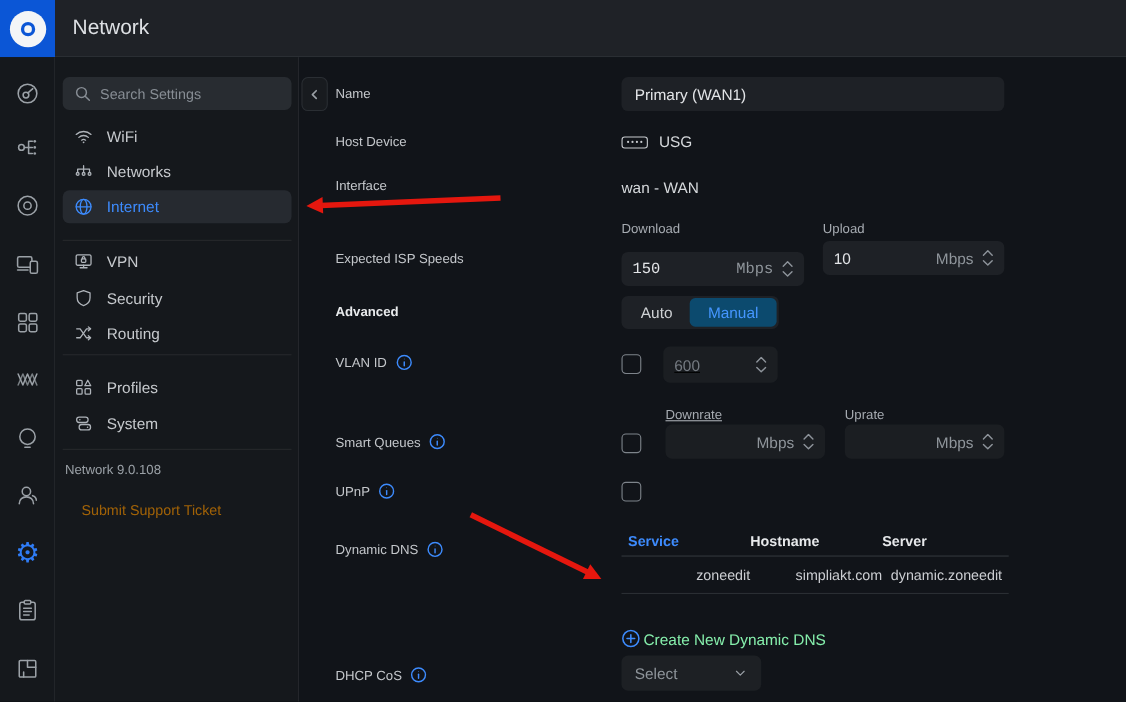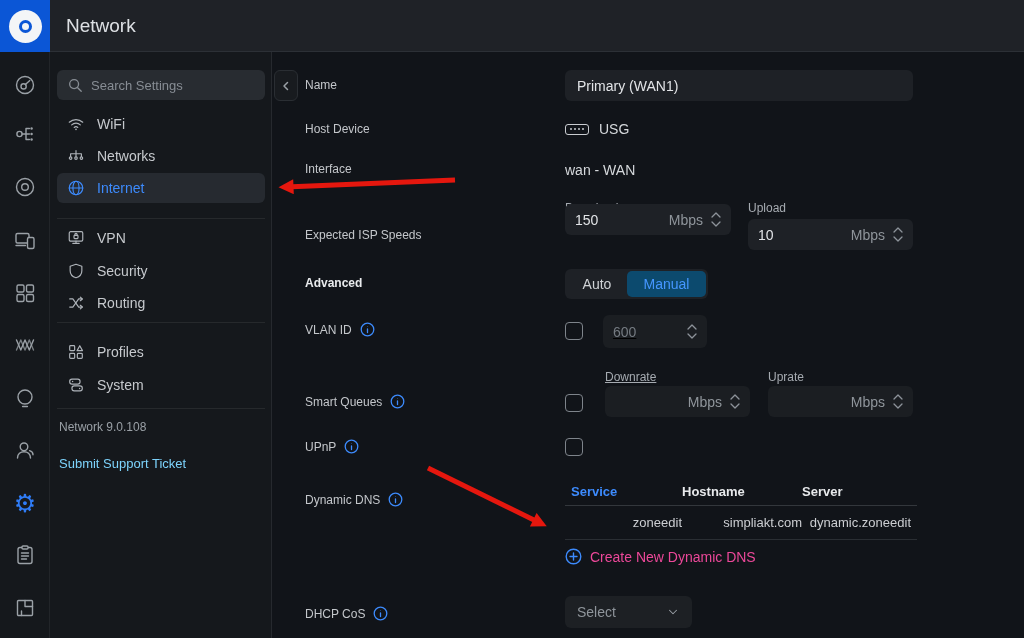--- a/index.html
+++ b/index.html
@@ -25,21 +25,21 @@
   .sidebar { position:absolute; left:50px; top:52px; width:222px; height:586px; background:#15181c; border-right:1px solid #26292e; }
   .search-box { position:absolute; left:7px; top:18px; width:208px; height:30px; background:#282c31; border-radius:6px; display:flex; align-items:center; gap:8px; padding:0 10px; }
   .search-box input { background:transparent; border:none; outline:none; color:#f97316; font-size:13px; width:150px; font-family:"Liberation Sans", sans-serif; }
   .search-box input::placeholder { color:#878d94; }
   .side-item { position:absolute; left:7px; width:208px; height:30px; display:flex; align-items:center; gap:12px; padding-left:10px; color:#c6c9cd; font-size:14px; border-radius:6px; cursor:pointer; }
   .side-item .sic { stroke:#aeb3b9; fill:none; stroke-width:1.3; stroke-linecap:round; stroke-linejoin:round; }
   .side-item.active { background:#262a30; color:#3d8bfd; }
   .side-item.active .sic { stroke:#3d8bfd; }
   .side-div { position:absolute; left:7px; width:208px; height:1px; background:#26292c; }
   .version { position:absolute; left:9px; font-size:12px; color:#9aa0a6; }
-  .support { position:absolute; left:9px; font-size:13px; color:#7dd3fc; cursor:pointer; }
+  .support { position:absolute; left:24px; font-size:13px; color:#a16207; cursor:pointer; }
 
   
   .main { position:absolute; left:272px; top:52px; width:752px; height:586px; background:#111419; }
   .collapse-btn { position:absolute; left:2px; top:18px; width:24px; height:31px; background:#181b1f; border:1px solid #2a2e33; border-radius:6px; display:flex; align-items:center; justify-content:center; color:#9aa0a6; cursor:pointer; }
   .flabel { position:absolute; left:33px; font-size:12px; color:#c4c7cb; display:flex; align-items:center; gap:8px; }
   .flabel.bold { color:#e9ebed; font-weight:bold; }
   .fvalue { position:absolute; font-size:14px; color:#d6d9dc; display:flex; align-items:center; gap:10px; }
   .tinylabel { position:absolute; font-size:12px; color:#a6abb1; }
   .tbox { position:absolute; background:#1e2126; border-radius:6px; display:flex; align-items:center; }
   .tbox .val { color:#e2e4e7; font-size:14px; }
@@ -57,21 +57,21 @@
   
   .ddns-table { position:absolute; left:293px; top:426px; width:352px; }
   .ddns-hrow { display:flex; align-items:center; height:28px; border-bottom:1px solid #33373c; }
   .ddns-row { display:flex; align-items:center; height:34px; border-bottom:1px solid #2a2e33; cursor:pointer; }
   .c1 { width:117px; padding-left:6px; }
   .c2 { width:120px; }
   .c3 { width:109px; overflow:hidden; white-space:nowrap; }
   .ddns-hrow div { font-size:13px; font-weight:bold; color:#e7e9eb; }
   .ddns-hrow .c1 { color:#3d8bfd; cursor:pointer; }
   .ddns-row div { font-size:13px; color:#ccced2;text-align:right; }
-  .create-link { position:absolute; left:293px; top:496px; display:flex; align-items:center; gap:8px; color:#ec4899; font-size:14px; cursor:pointer; }
+  .create-link { position:absolute; left:293px; top:520px; display:flex; align-items:center; gap:3px; color:#86efac; font-size:14px; cursor:pointer; }
   .create-link svg { stroke:#3d8bfd; fill:none; stroke-width:1.4; stroke-linecap:round; }
 
   .select-box { position:absolute; left:293px; top:544px; width:127px; height:32px; background:#1d2024; border-radius:6px; display:flex; align-items:center; padding:0 12px; cursor:pointer; }
   .select-box .ph { color:#8f959b; font-size:14px; }
   .select-box svg { margin-left:auto; stroke:#9aa0a6; fill:none; stroke-width:1.5; stroke-linecap:round; stroke-linejoin:round; }
 
   .annot { position:absolute; pointer-events:none; }
 
   .gw-icon { width:24px; height:11px; border:1.5px solid #c9ccd0; border-radius:3px; display:flex; align-items:center; justify-content:center; gap:2px; }
   .gw-icon i { width:2px; height:2px; background:#c9ccd0; border-radius:50%; }
@@ -268,21 +268,21 @@
           <i></i>
         </span>
       <span>USG</span>
     </div>
 
     <div class="flabel" style="top:110px">Interface</div>
     <div class="fvalue" style="left:293px; top:110px;">wan - WAN</div>
 
     <div class="flabel" style="top:176px">Expected ISP Speeds</div>
     <div class="tinylabel" style="left:293px; top:149px;">Download</div>
-    <div class="tbox" style="left:293px; top:152px; width:166px; height:31px; padding:0 10px;">
+    <div class="tbox" style="left:293px; top:177px; width:166px; height:31px; padding:0 10px;font-family:Liberation Mono, monospace;">
       <span class="val">150</span>
       <span class="unit">Mbps</span>
       <span class="stepper">
         <svg width="10" height="6" viewBox="0 0 10 6">
             <path d="M1 5 L5 1 L9 5"></path>
           </svg>
         <svg width="10" height="6" viewBox="0 0 10 6">
             <path d="M1 1 L5 5 L9 1"></path>
           </svg>
       </span>

